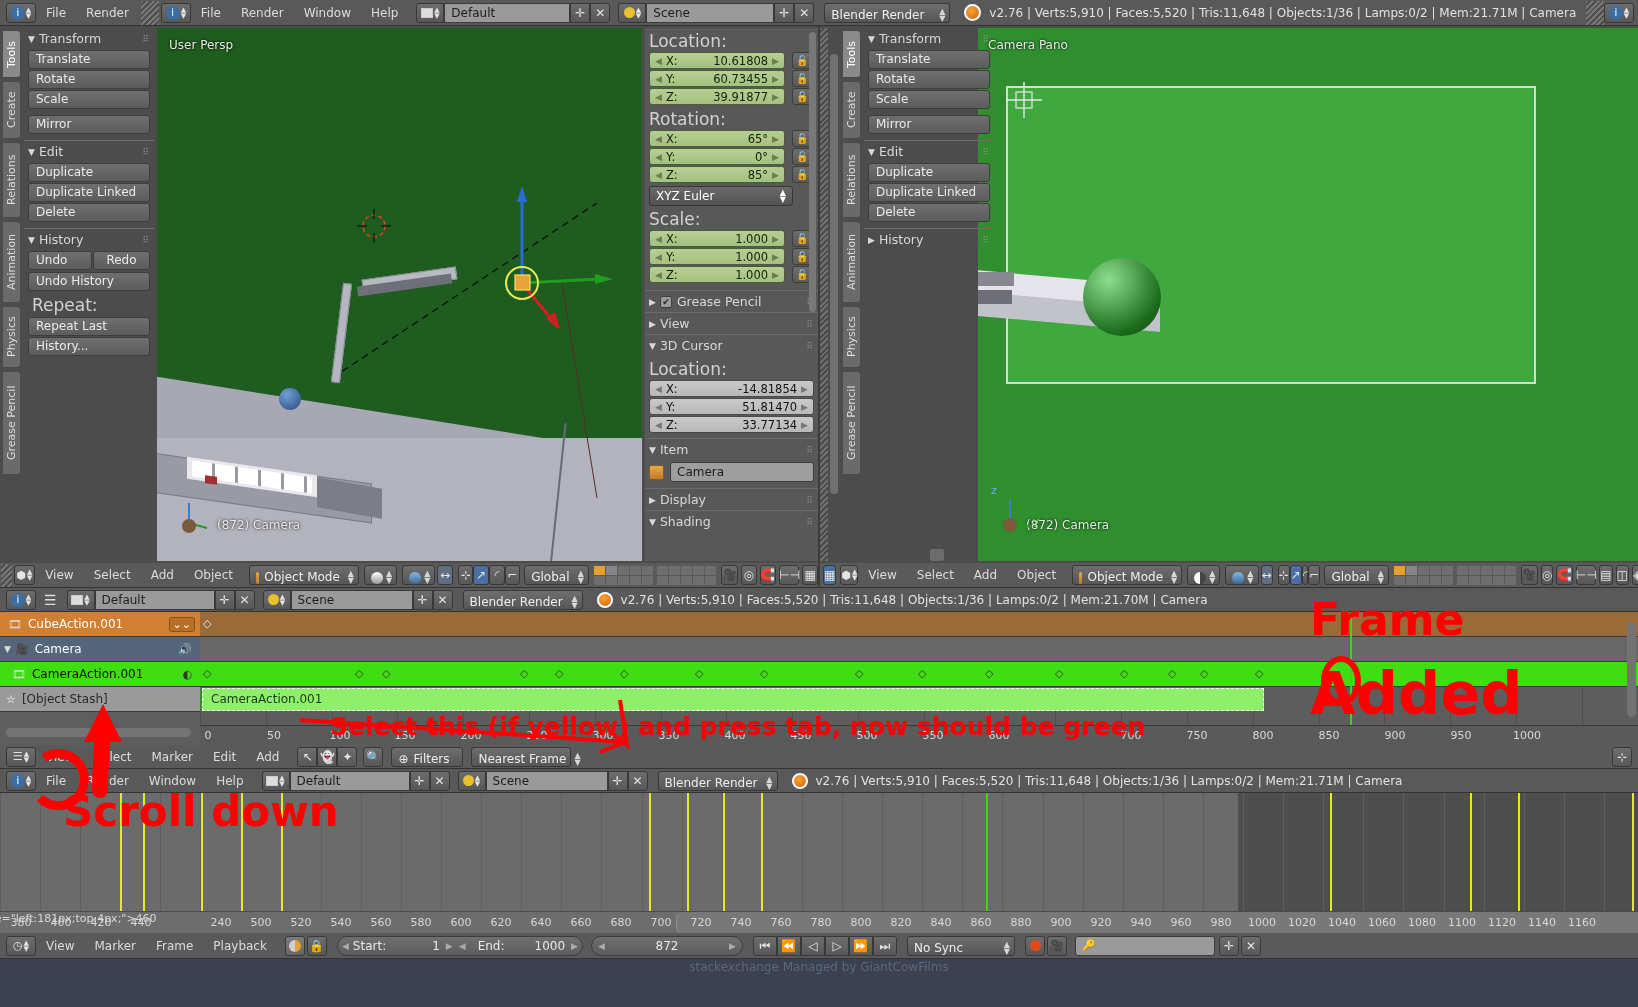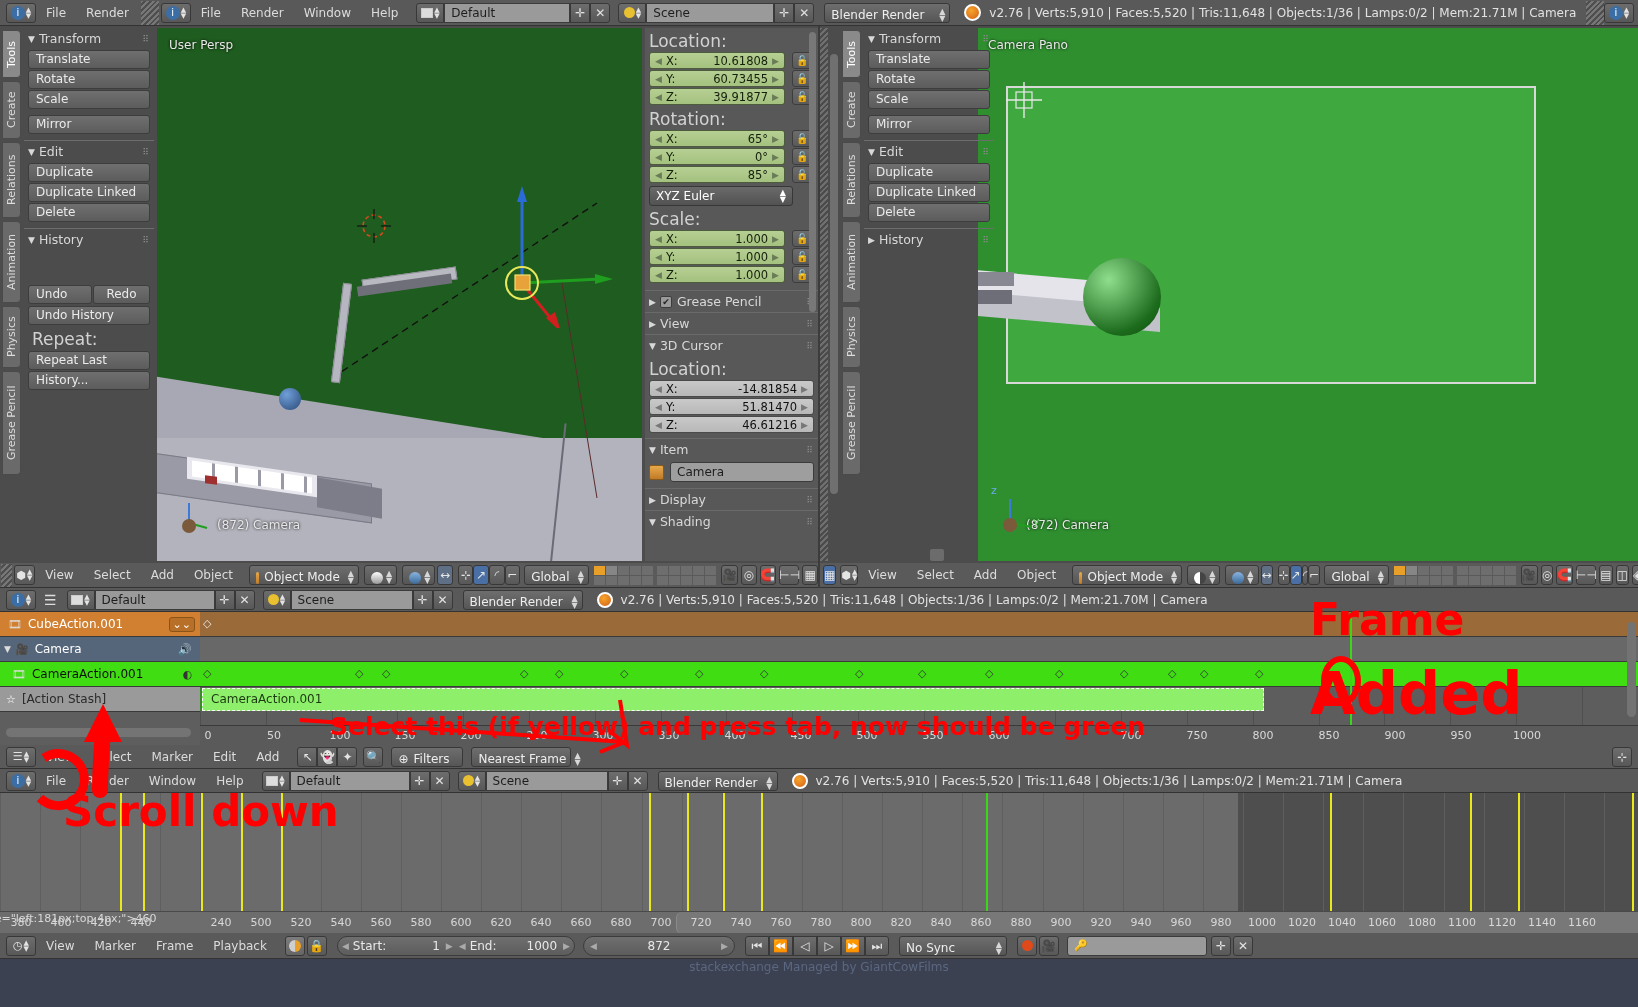--- a/index.html
+++ b/index.html
@@ -247,21 +247,21 @@
       <div class="opbtn">Duplicate Linked</div>
       <div class="opbtn">Delete</div>
     </div>
 
     <div class="panel-title" style="margin-top:6px;border-top:1px solid #6d6d6d;">
       <span class="tri">▼</span>
       <span>History</span>
       <span class="grip">⠿</span>
     </div>
     <div style="padding:0 4px;">
-      <div style="display:flex;gap:1px;margin-top:34px;">
+      <div style="display:flex;gap:1px;">
         <div class="opbtn" style="flex:1;">Undo</div>
         <div class="opbtn" style="flex:1;justify-content:center;padding-left:0;">Redo</div>
       </div>
       <div class="opbtn">Undo History</div>
       <div class="sectlabel">Repeat:</div>
       <div class="opbtn">Repeat Last</div>
       <div class="opbtn">History...</div>
     </div>
   </div>
 
@@ -386,21 +386,21 @@
         </div>
       <div class="numfield" style="background:linear-gradient(#c9c9c9,#b8b8b8);border-color:#4a4a4a;color:#111;">
           <span class="la" style="color:#777;">◀</span>
           <span class="lbl">Y:</span>
           <span class="val">51.81470</span>
           <span class="ra" style="color:#777;">▶</span>
         </div>
       <div class="numfield" style="background:linear-gradient(#c9c9c9,#b8b8b8);border-color:#4a4a4a;color:#111;">
           <span class="la" style="color:#777;">◀</span>
           <span class="lbl">Z:</span>
-          <span class="val">46.61216</span>
+          <span class="val">33.77134</span>
           <span class="ra" style="color:#777;">▶</span>
         </div>
     </div>
 
     <div class="panel-title" style="margin-top:5px;border-top:1px solid #6a6a6a;">
       <span class="tri">▼</span>
       <span>Item</span>
       <span class="grip">⠿</span>
     </div>
     <div style="display:flex;align-items:center;padding:2px 4px;gap:6px;">
@@ -680,21 +680,21 @@
       <span style="color:#fff;font-size:12px;">Camera</span>
       <span style="margin-left:auto;margin-right:8px;font-size:11px;color:#ccc;">🔊</span>
     </div>
     <div style="height:25px;background:#3fdd12;display:flex;align-items:center;padding-left:12px;border-bottom:1px solid #3a3a3a;">
       <span style="margin-right:6px;font-size:11px;">🎞</span>
       <span style="color:#111;font-size:12px;">CameraAction.001</span>
       <span style="margin-left:auto;margin-right:8px;font-size:11px;color:#333;">◐</span>
     </div>
     <div style="height:25px;background:#9a9a9a;display:flex;align-items:center;padding-left:6px;border-bottom:1px solid #3a3a3a;">
       <span style="margin-right:6px;font-size:11px;color:#fff;">☆</span>
-      <span style="color:#2a2a2a;font-size:12px;">[Action Stash]</span>
+      <span style="color:#2a2a2a;font-size:12px;">[Object Stash]</span>
     </div>
     <div class="abs" style="left:6px;bottom:8px;width:185px;height:9px;background:#747474;border-radius:5px;"></div>
   </div>
 
   <div class="abs" style="left:200px;top:0;width:1438px;height:133px;background:#5d5d5d;overflow:hidden;">
 
     <div class="abs" style="left:0;top:0;width:1438px;height:133px;background:repeating-linear-gradient(90deg,#4f4f4f 0 1px,transparent 1px 65.8px);"></div>
 
     <div class="abs" style="left:0;top:0;width:1438px;height:25px;background:#9a6a38;border-bottom:1px solid #3a3a3a;">
       <span style="position:absolute;left:3px;top:5px;color:#e8e8e8;font-size:11px;">◇</span>
@@ -893,21 +893,21 @@
     <span style="width:12px;height:12px;border-radius:50%;background:conic-gradient(#e8a028 0 50%, #cfcfcf 0);"></span>
   </div>
   <div class="icobox" style="margin-left:2px;">🔒</div>
 
   <div style="display:flex;align-items:center;margin-left:10px;background:linear-gradient(#6f6f6f,#5c5c5c);border:1px solid #3c3c3c;border-radius:10px;height:20px;padding:0 4px;">
     <span style="color:#aaa;font-size:9px;margin-right:4px;">◀</span>
     <span style="color:#e8e8e8;font-size:12px;">Start:</span>
     <span style="color:#e8e8e8;font-size:12px;margin-left:46px;">1</span>
     <span style="color:#aaa;font-size:9px;margin:0 6px;">▶</span>
     <span style="color:#aaa;font-size:9px;margin-right:4px;">◀</span>
-    <span style="color:#e8e8e8;font-size:12px;">End:</span>
+    <span style="color:#e8e8e8;font-size:12px;margin-left:8px;">End:</span>
     <span style="color:#e8e8e8;font-size:12px;margin-left:30px;">1000</span>
     <span style="color:#aaa;font-size:9px;margin-left:6px;">▶</span>
   </div>
 
   <div style="display:flex;align-items:center;margin-left:8px;background:linear-gradient(#6f6f6f,#5c5c5c);border:1px solid #3c3c3c;border-radius:10px;height:20px;width:152px;padding:0 6px;">
     <span style="color:#aaa;font-size:9px;">◀</span>
     <span style="color:#e8e8e8;font-size:12px;margin-left:auto;margin-right:auto;">872</span>
     <span style="color:#aaa;font-size:9px;">▶</span>
   </div>
 

